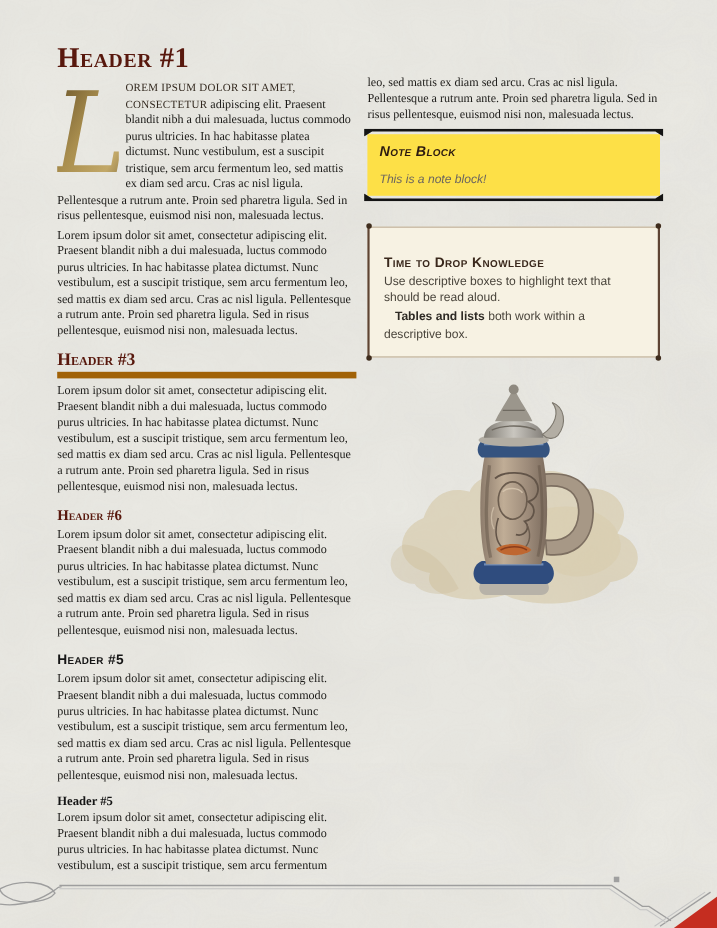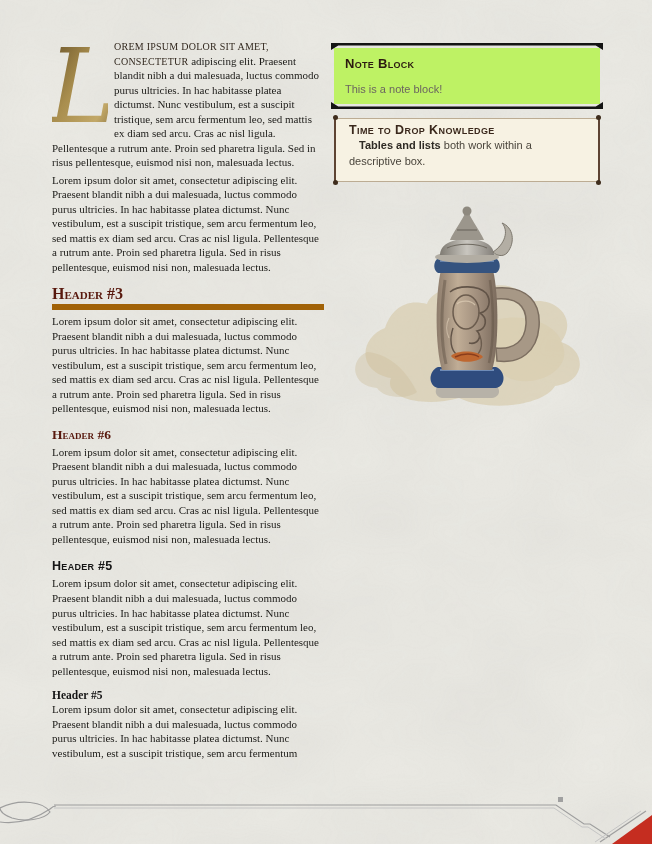--- a/index.html
+++ b/index.html
@@ -18,28 +18,28 @@
   h5{font-family:"Liberation Sans",sans-serif;font-variant:small-caps;font-weight:700;font-size:12.5px;color:#151515;margin:13px 0 3px 0;letter-spacing:.3px;}
   h6{font-family:"Liberation Serif",serif;font-weight:700;font-size:11.5px;color:#151515;margin:11px 0 1px 0;}
 
   p.body{font-size:11px;line-height:1.32;margin:0 0 3px 0;}
   p.body.first{margin-top:1px;}
   .dropcap{float:left;margin:3px 6px 0 0;}
   .lead{text-transform:uppercase;font-size:10px;letter-spacing:.25px;color:#33291f;}
 
   .continuation{margin-top:30px !important;}
 
-  .note{position:relative;background:#bef264;margin:10px 0 0 0;padding:8px 11px 9px 11px;}
+  .note{position:relative;background:#fde047;margin:10px 0 0 0;padding:8px 11px 9px 11px;font-style:italic;}
   .note-edge{position:absolute;left:-3px;width:calc(100% + 6px);height:7px;}
   .note-edge.top{top:-5px;}
   .note-edge.bottom{bottom:-5px;}
   .note-title{font-family:"Liberation Sans",sans-serif;font-variant:small-caps;font-weight:700;font-size:13px;color:#2c1a10;letter-spacing:.3px;}
   .note-body{font-family:"Liberation Sans",sans-serif;font-size:11px;color:#6b6560;margin-top:12px;}
 
-  .descriptive{position:relative;background:#f7f2e3;border-left:2px solid #5e4433;border-right:2px solid #5e4433;border-top:1px solid #bcac93;border-bottom:1px solid #bcac93;margin-top:14px;padding:4px 13px 11px 13px;}
+  .descriptive{position:relative;background:#f7f2e3;border-left:2px solid #5e4433;border-right:2px solid #5e4433;border-top:1px solid #bcac93;border-bottom:1px solid #bcac93;margin-top:28px;padding:25px 13px 11px 13px;}
   .dot{position:absolute;width:5px;height:5px;border-radius:50%;background:#3f2d1d;}
   .dot.tl{left:-3px;top:-4px;} .dot.tr{right:-3px;top:-4px;}
   .dot.bl{left:-3px;bottom:-4px;} .dot.br{right:-3px;bottom:-4px;}
   .desc-title{font-family:"Liberation Sans",sans-serif;font-variant:small-caps;font-weight:700;font-size:12.5px;color:#3a281c;letter-spacing:.4px;}
   .desc-line{font-family:"Liberation Sans",sans-serif;font-size:11px;color:#4a453c;line-height:1.45;margin:3px 0 0 0;}
   .desc-line.indent{text-indent:10px;margin-top:1px;}
   .desc-line b{color:#2e2a24;}
 
   .art{margin-top:18px;text-align:center;}
   .footer{position:absolute;left:0;bottom:0;z-index:2;}
@@ -58,20 +58,21 @@
         <feTurbulence type="fractalNoise" baseFrequency="0.55" numOctaves="2" seed="4"></feTurbulence>
       <feColorMatrix type="matrix" values="0 0 0 0 0.4  0 0 0 0 0.39  0 0 0 0 0.37  0 0 0 0.35 0"></feColorMatrix>
       </filter>
     <rect width="652" height="844" filter="url(#coarse)" opacity="0.22"></rect>
     <rect width="652" height="844" filter="url(#fine)" opacity="0.10"></rect>
   </svg>
 
   <div class="columns">
 
     <div class="col">
+      <h1>Header #1</h1>
       <p class="body first">
         <svg class="dropcap" width="56" height="94" viewBox="0 0 56 94">
           <defs>
             <linearGradient id="goldL" x1="0" y1="0" x2="1" y2="1">
               <stop offset="0" stop-color="#5a4520"></stop>
               <stop offset="0.45" stop-color="#a98e4e"></stop>
               <stop offset="0.75" stop-color="#c2a868"></stop>
               <stop offset="1" stop-color="#6f5a2e"></stop>
             </linearGradient>
           </defs>
@@ -90,38 +91,40 @@
       <p class="body">Lorem ipsum dolor sit amet, consectetur adipiscing elit. Praesent blandit nibh a dui malesuada, luctus commodo purus ultricies. In hac habitasse platea dictumst. Nunc vestibulum, est a suscipit tristique, sem arcu fermentum leo, sed mattis ex diam sed arcu. Cras ac nisl ligula. Pellentesque a rutrum ante. Proin sed pharetra ligula. Sed in risus pellentesque, euismod nisi non, malesuada lectus.</p>
 
       <h5>Header #5</h5>
       <p class="body">Lorem ipsum dolor sit amet, consectetur adipiscing elit. Praesent blandit nibh a dui malesuada, luctus commodo purus ultricies. In hac habitasse platea dictumst. Nunc vestibulum, est a suscipit tristique, sem arcu fermentum leo, sed mattis ex diam sed arcu. Cras ac nisl ligula. Pellentesque a rutrum ante. Proin sed pharetra ligula. Sed in risus pellentesque, euismod nisi non, malesuada lectus.</p>
 
       <h6>Header #5</h6>
       <p class="body">Lorem ipsum dolor sit amet, consectetur adipiscing elit. Praesent blandit nibh a dui malesuada, luctus commodo purus ultricies. In hac habitasse platea dictumst. Nunc vestibulum, est a suscipit tristique, sem arcu fermentum</p>
     </div>
 
     <div class="col right">
+      <p class="body continuation">leo, sed mattis ex diam sed arcu. Cras ac nisl ligula. Pellentesque a rutrum ante. Proin sed pharetra ligula. Sed in risus pellentesque, euismod nisi non, malesuada lectus.</p>
 
       <div class="note">
         <svg class="note-edge top" viewBox="0 0 300 7" preserveAspectRatio="none">
           <polygon points="0,0 300,0 300,7 292,2.6 8,2.6 0,7" fill="#141414"></polygon>
         </svg>
         <div class="note-title">Note Block</div>
         <div class="note-body">This is a note block!</div>
         <svg class="note-edge bottom" viewBox="0 0 300 7" preserveAspectRatio="none">
           <polygon points="0,7 300,7 300,0 292,4.4 8,4.4 0,0" fill="#141414"></polygon>
         </svg>
       </div>
 
       <div class="descriptive">
         <span class="dot tl"></span>
         <span class="dot tr"></span>
         <span class="dot bl"></span>
         <span class="dot br"></span>
         <div class="desc-title">Time to Drop Knowledge</div>
+        <p class="desc-line">Use descriptive boxes to highlight text that should be read aloud.</p>
         <p class="desc-line indent"><b>Tables and lists</b><span> both work within a descriptive box.</span></p>
       </div>
 
       <div class="art">
         <svg width="244" height="212" viewBox="0 0 244 212">
           <defs>
             <linearGradient id="bodyGrad" x1="0" y1="0" x2="1" y2="0">
               <stop offset="0" stop-color="#8d7c6c"></stop>
                 <stop offset="0.35" stop-color="#c0ad96"></stop>
               <stop offset="0.72" stop-color="#9c8a79"></stop>

